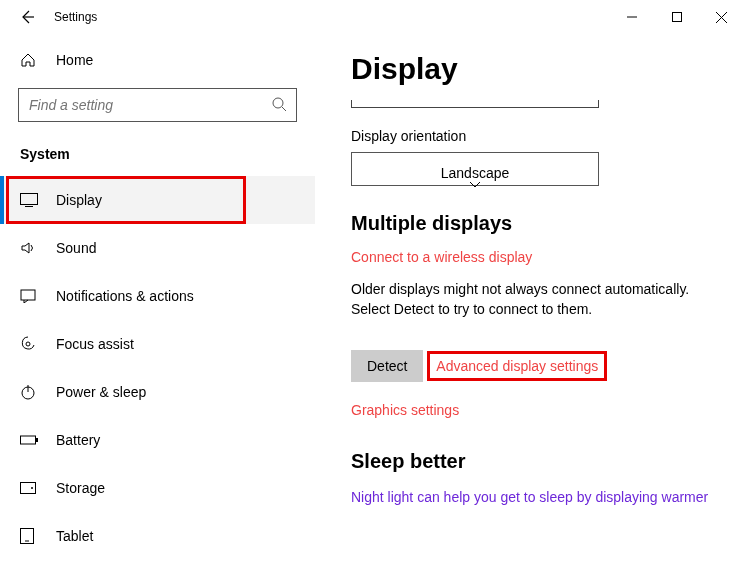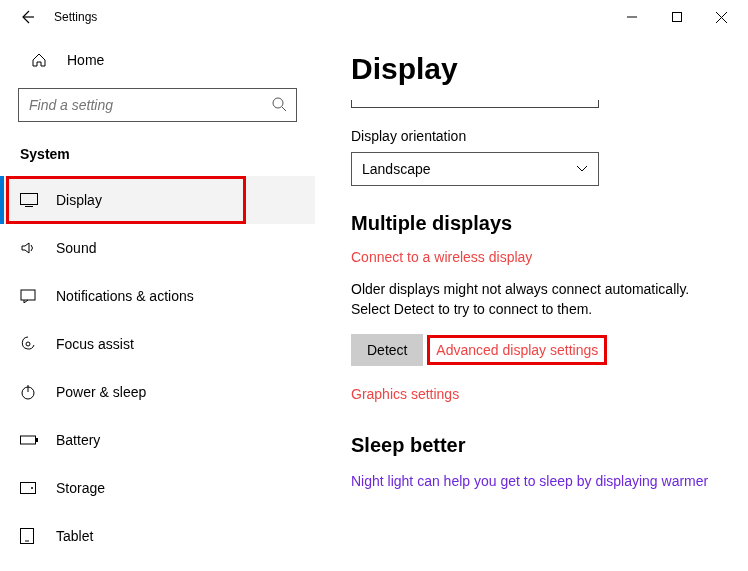--- a/index.html
+++ b/index.html
@@ -8,45 +8,45 @@
     .titlebar { height: 34px; display: flex; align-items: center; padding: 0 4px 0 14px; }
     .titlebar .back { width: 26px; height: 26px; display:flex; align-items:center; justify-content:center; cursor:pointer; }
     .titlebar .title { margin-left: 14px; font-size: 12px; }
     .titlebar .spacer { flex: 1; }
     .titlebar .win-btn { width: 45px; height: 30px; display:flex; align-items:center; justify-content:center; cursor:pointer; }
 
     .container { display: flex; height: calc(100% - 34px); }
     .sidebar { width: 315px; padding: 8px 0 0 0; overflow:hidden; }
     .content { flex: 1; padding: 18px 28px 0 36px; overflow:hidden; }
 
-    .home-row { display:flex; align-items:center; padding: 10px 20px; margin-bottom: 10px; cursor:pointer;margin-left:11px; }
+    .home-row { display:flex; align-items:center; padding: 10px 20px; margin-bottom: 10px; cursor:pointer; }
     .home-row .icon { width: 20px; text-align:left; margin-right: 16px; }
     .home-row .label { font-size: 14px; }
 
     .search-wrap { margin: 0 18px 18px 18px; position:relative; }
     .search { width: 100%; height: 34px; border: 1px solid #555; padding: 0 46px 0 10px; font-size: 14px; background:#fff; font-style: italic; color:#555; }
     .search-icon { position:absolute; right:10px; top:8px; color:#555; }
 
     .category { font-weight: 600; padding: 6px 20px 14px 20px; font-size: 14px; }
 
     .nav-item { display:flex; align-items:center; height: 48px; padding: 0 20px; cursor:pointer; position:relative; }
     .nav-item.active { border-left: 4px solid #0078d4; padding-left: 16px; background: #f3f3f3; }
     .nav-item .icon { width: 20px; margin-right: 16px; display:flex; align-items:center; justify-content:flex-start; }
     .nav-item .label { font-size: 14px; }
     .red-box-nav { position:absolute; left:2px; top:0; width:240px; height:48px; border:3px solid #e60000; pointer-events:none; }
 
     h1 { font-size: 30px; font-weight: 600; margin-bottom: 14px; }
     .display-rect { width: 248px; height: 8px; border-left:1px solid #444; border-right:1px solid #444; border-bottom:1px solid #444; margin-bottom: 20px; }
 
     .field-label { font-size: 14px; margin-bottom: 8px; }
-    .select { width: 248px; height: 34px; border:1px solid #555; display:flex; align-items:center; justify-content:space-between; padding:12px 10px; cursor:pointer; margin-bottom: 26px; }
+    .select { width: 248px; height: 34px; border:1px solid #555; display:flex; align-items:center; justify-content:space-between; padding:12px 10px; cursor:pointer; margin-bottom: 26px; flex-direction: column; }
 
     h2 { font-size: 20px; font-weight: 600; margin-bottom: 14px; }
     .link { color:#ef4444; font-size:14px; cursor:pointer; display:inline-block; margin-bottom:14px; }
-    .help-text { font-size:14px; margin-bottom:14px; line-height:1.45; }
+    .help-text { font-size:14px; margin-bottom:30px; line-height:1.45; }
     .button { background:#ccc; border:none; padding:8px 16px; font-size:14px; cursor:pointer; margin-bottom:20px; }
     .red-box-link { border:3px solid #e60000; padding:4px 6px; display:inline-block; margin-bottom:12px; }
     .red-box-link .link { margin-bottom:0; }
     .section-gap { height: 18px; }
     .small-text { font-size: 14px; color:#6d28d9; line-height:1.45; }
 
     svg { display:block; }
   </style>
 </head>
 <body>

